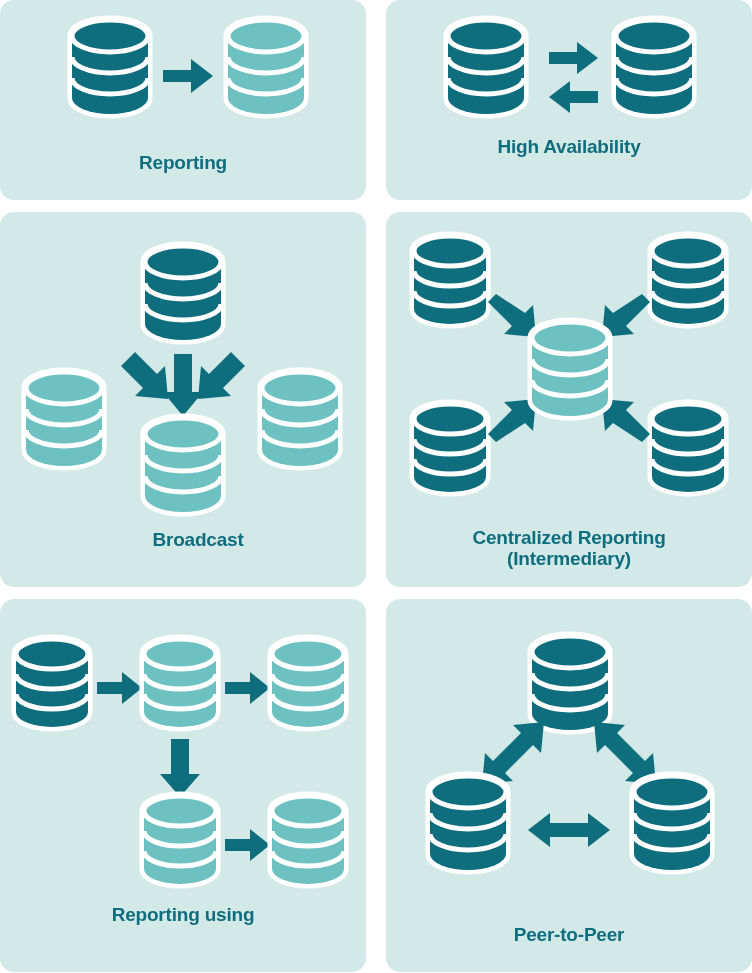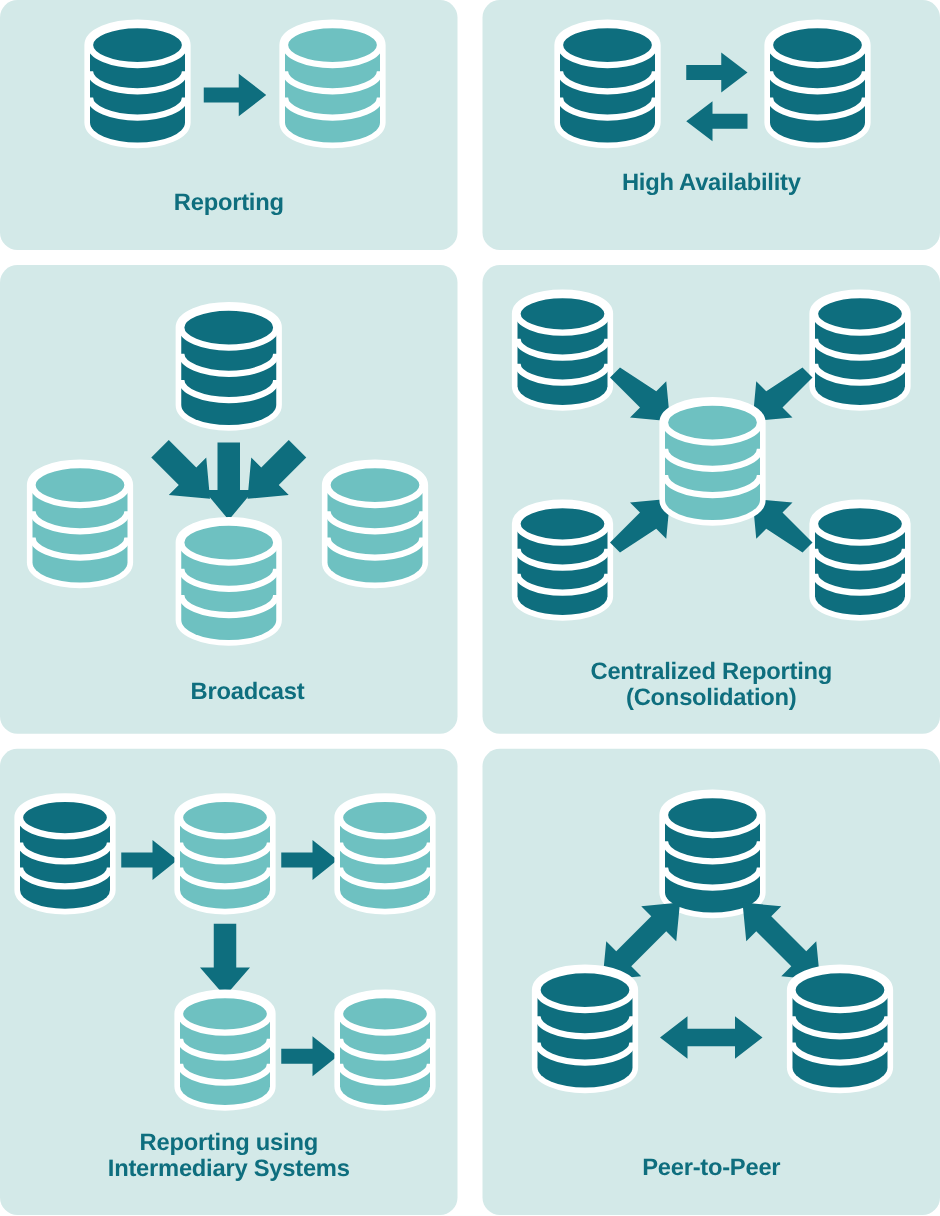--- a/index.html
+++ b/index.html
@@ -151,21 +151,21 @@
           <g stroke="#ffffff" stroke-width="9" fill="none" stroke-linejoin="round">
             <path d="M4,18 a38,16 0 0 1 76,0 v62 a38,16 0 0 1 -76,0 z"></path>
           </g>
           <path d="M4,18 a38,16 0 0 1 76,0 v62 a38,16 0 0 1 -76,0 z" fill="#6ec1c1"></path>
           <ellipse cx="42" cy="18" rx="38" ry="16" fill="#6ec1c1" stroke="#ffffff" stroke-width="5"></ellipse>
           <path d="M4,39 a38,16 0 0 0 76,0" fill="none" stroke="#ffffff" stroke-width="5"></path>
           <path d="M4,60 a38,16 0 0 0 76,0" fill="none" stroke="#ffffff" stroke-width="5"></path>
         </g>
       </svg>
     </div>
-    <div class="caption" style="top:331px;padding-left:30px;">
+    <div class="caption" style="top:317px;padding-left:30px;">
       <div>Broadcast</div>
     </div>
   </div>
 
   <div class="panel">
     <div class="stage">
       <svg width="366" height="310" viewBox="0 0 366 310">
         <g transform="translate(24,22)">
           <g stroke="#ffffff" stroke-width="9" fill="none" stroke-linejoin="round">
             <path d="M4,17 a36,15 0 0 1 72,0 v58 a36,15 0 0 1 -72,0 z"></path>
@@ -222,21 +222,21 @@
           </g>
           <path d="M4,18 a38,16 0 0 1 76,0 v62 a38,16 0 0 1 -76,0 z" fill="#6ec1c1"></path>
           <ellipse cx="42" cy="18" rx="38" ry="16" fill="#6ec1c1" stroke="#ffffff" stroke-width="5"></ellipse>
           <path d="M4,39 a38,16 0 0 0 76,0" fill="none" stroke="#ffffff" stroke-width="5"></path>
           <path d="M4,60 a38,16 0 0 0 76,0" fill="none" stroke="#ffffff" stroke-width="5"></path>
         </g>
       </svg>
     </div>
     <div class="caption" style="top:315px;">
       <div>Centralized Reporting</div>
-      <div>(Consolidation)</div>
+      <div>(Intermediary)</div>
     </div>
   </div>
 
   <div class="panel">
     <div class="stage">
       <svg width="366" height="300" viewBox="0 0 366 300">
         <g transform="translate(12,38)">
           <g stroke="#ffffff" stroke-width="9" fill="none" stroke-linejoin="round">
             <path d="M4,17 a36,15 0 0 1 72,0 v58 a36,15 0 0 1 -72,0 z"></path>
           </g>
@@ -292,21 +292,20 @@
           </g>
           <path d="M4,17 a36,15 0 0 1 72,0 v58 a36,15 0 0 1 -72,0 z" fill="#6ec1c1"></path>
           <ellipse cx="40" cy="17" rx="36" ry="15" fill="#6ec1c1" stroke="#ffffff" stroke-width="5"></ellipse>
           <path d="M4,37 a36,15 0 0 0 72,0" fill="none" stroke="#ffffff" stroke-width="5"></path>
           <path d="M4,57 a36,15 0 0 0 72,0" fill="none" stroke="#ffffff" stroke-width="5"></path>
         </g>
       </svg>
     </div>
     <div class="caption" style="top:305px;">
       <div>Reporting using</div>
-      <div>Intermediary Systems</div>
     </div>
   </div>
 
   <div class="panel">
     <div class="stage">
       <svg width="366" height="300" viewBox="0 0 366 300">
         <g transform="translate(142,35)">
           <g stroke="#ffffff" stroke-width="9" fill="none" stroke-linejoin="round">
             <path d="M4,18 a38,16 0 0 1 76,0 v62 a38,16 0 0 1 -76,0 z"></path>
           </g>

